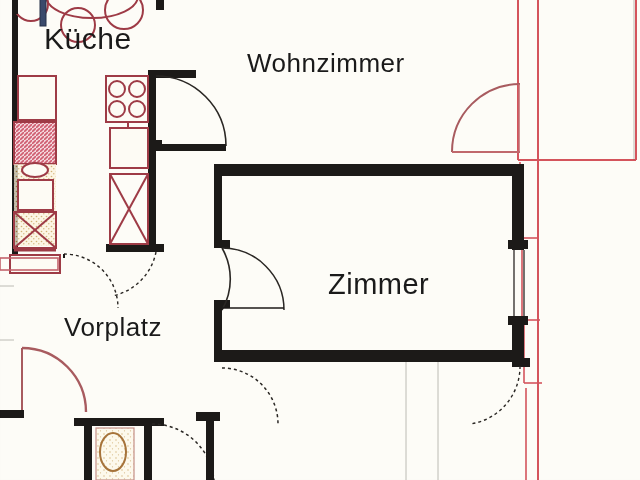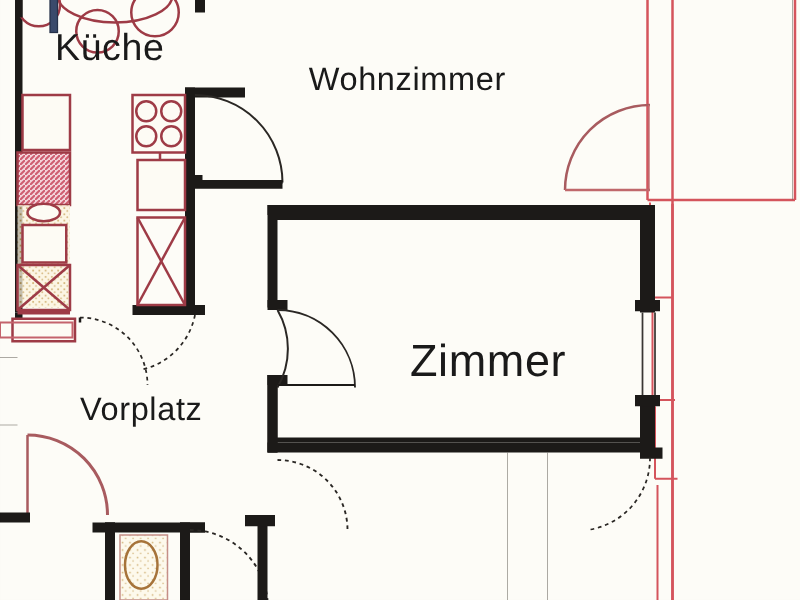--- a/index.html
+++ b/index.html
@@ -38,21 +38,21 @@
   }
   #label-wohnzimmer {
     left: 247px;
     top: 24px;
     font-size: 26px;
     margin-top: 24px;
   }
   #label-zimmer {
     left: 328px;
     top: 268px;
-    font-size: 36px;
+    font-size: 29px;
   }
   #label-vorplatz {
     left: 64px;
     top: 312px;
     font-size: 26px;
   }
   .paper-grain {
     position: absolute;
     left: 0; top: 0;
     width: 640px; height: 480px;

